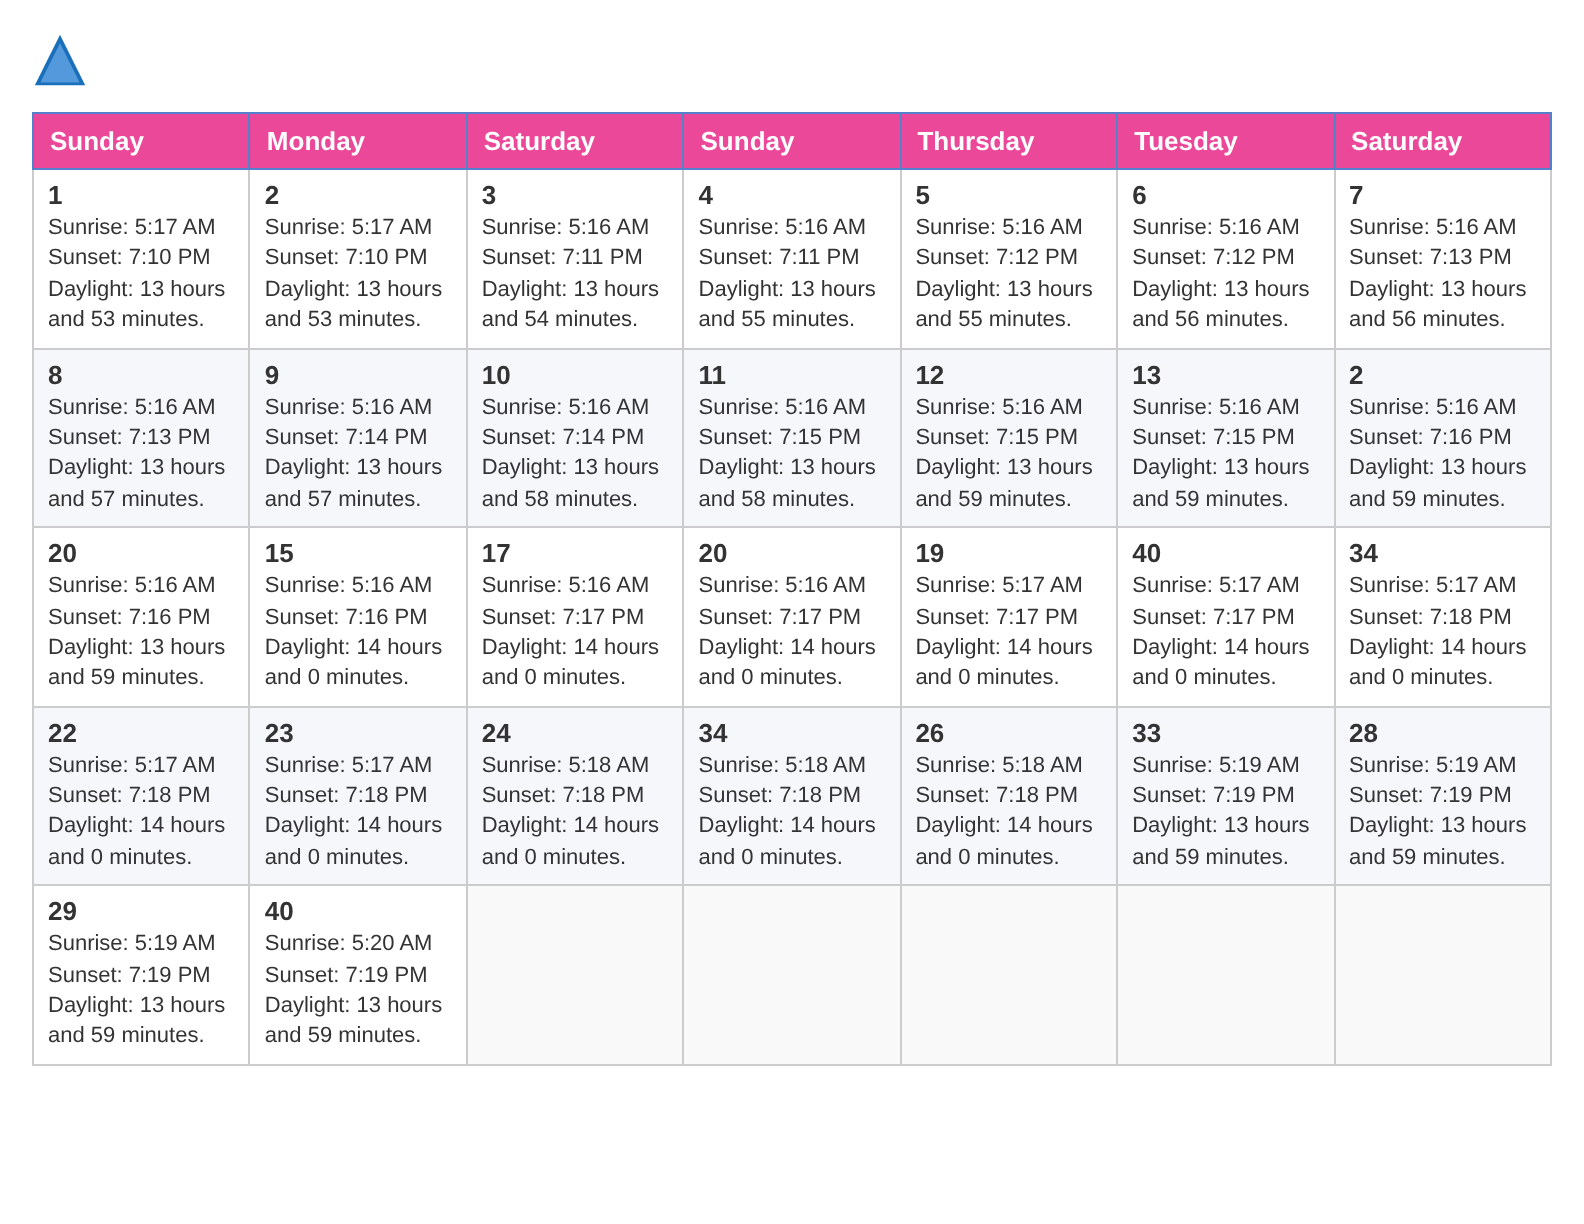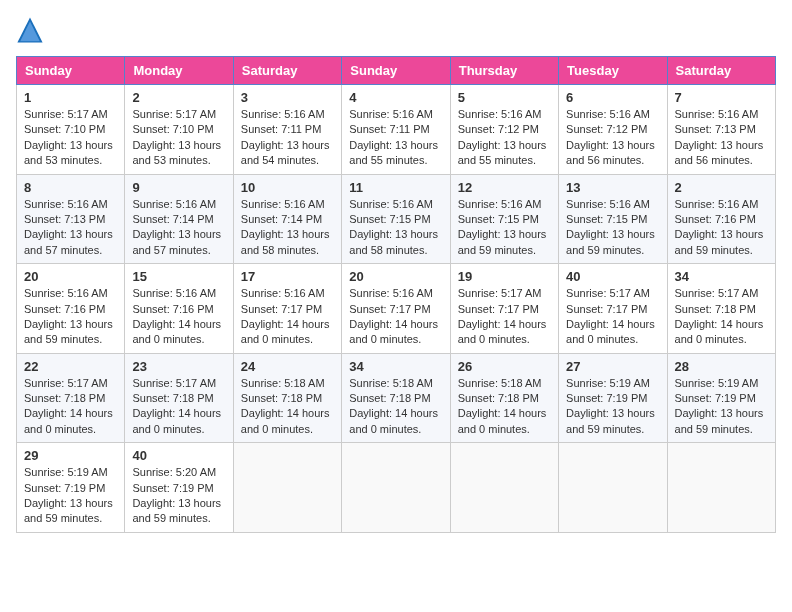--- a/index.html
+++ b/index.html
@@ -224,21 +224,21 @@
         </td>
         <td>
           <span class="day-number">34</span>
           <div class="cell-text">Sunrise: 5:18 AM<br>Sunset: 7:18 PM<br>Daylight: 14 hours<br>and 0 minutes.</div>
         </td>
         <td>
           <span class="day-number">26</span>
           <div class="cell-text">Sunrise: 5:18 AM<br>Sunset: 7:18 PM<br>Daylight: 14 hours<br>and 0 minutes.</div>
         </td>
         <td>
-          <span class="day-number">27</span>
+          <span class="day-number">33</span>
           <div class="cell-text">Sunrise: 5:19 AM<br>Sunset: 7:19 PM<br>Daylight: 13 hours<br>and 59 minutes.</div>
         </td>
         <td>
           <span class="day-number">28</span>
           <div class="cell-text">Sunrise: 5:19 AM<br>Sunset: 7:19 PM<br>Daylight: 13 hours<br>and 59 minutes.</div>
         </td>
       </tr>
       <tr>
         <td>
           <span class="day-number">29</span>

